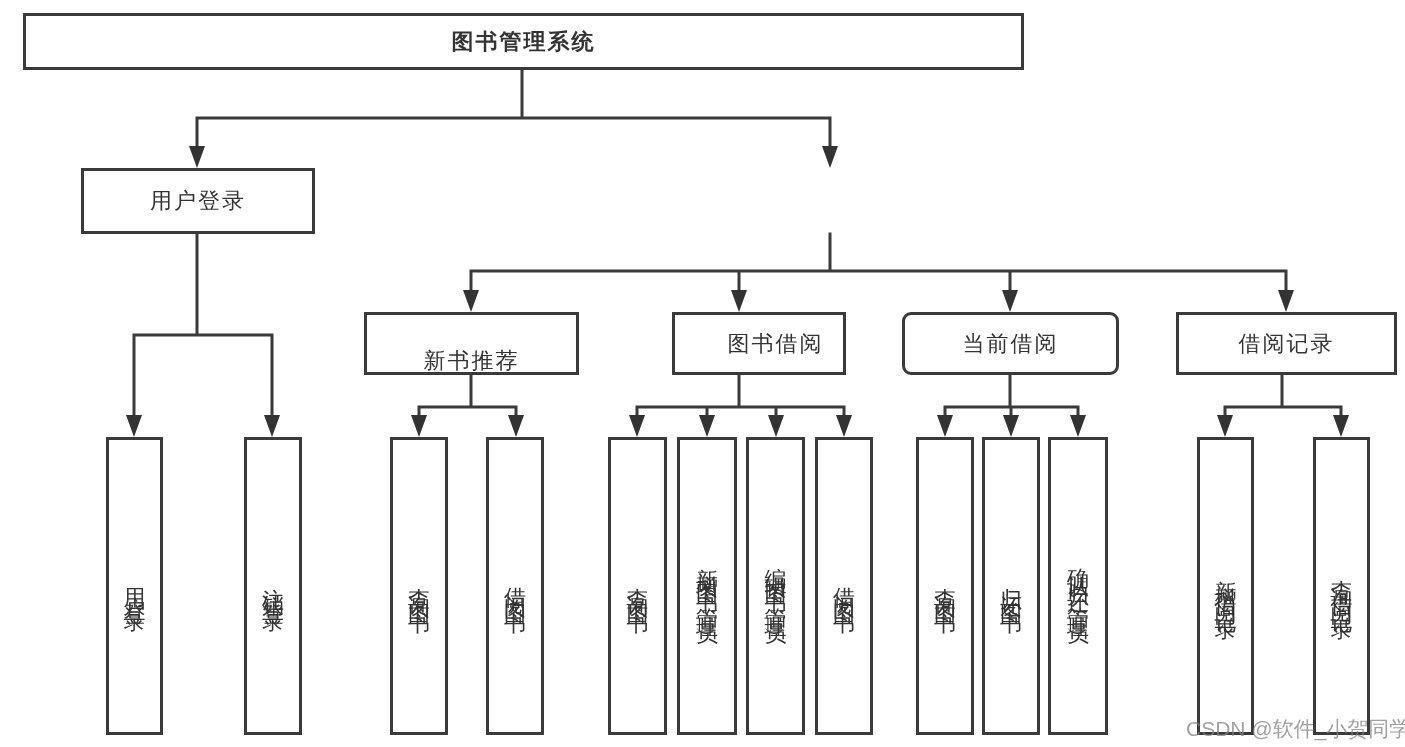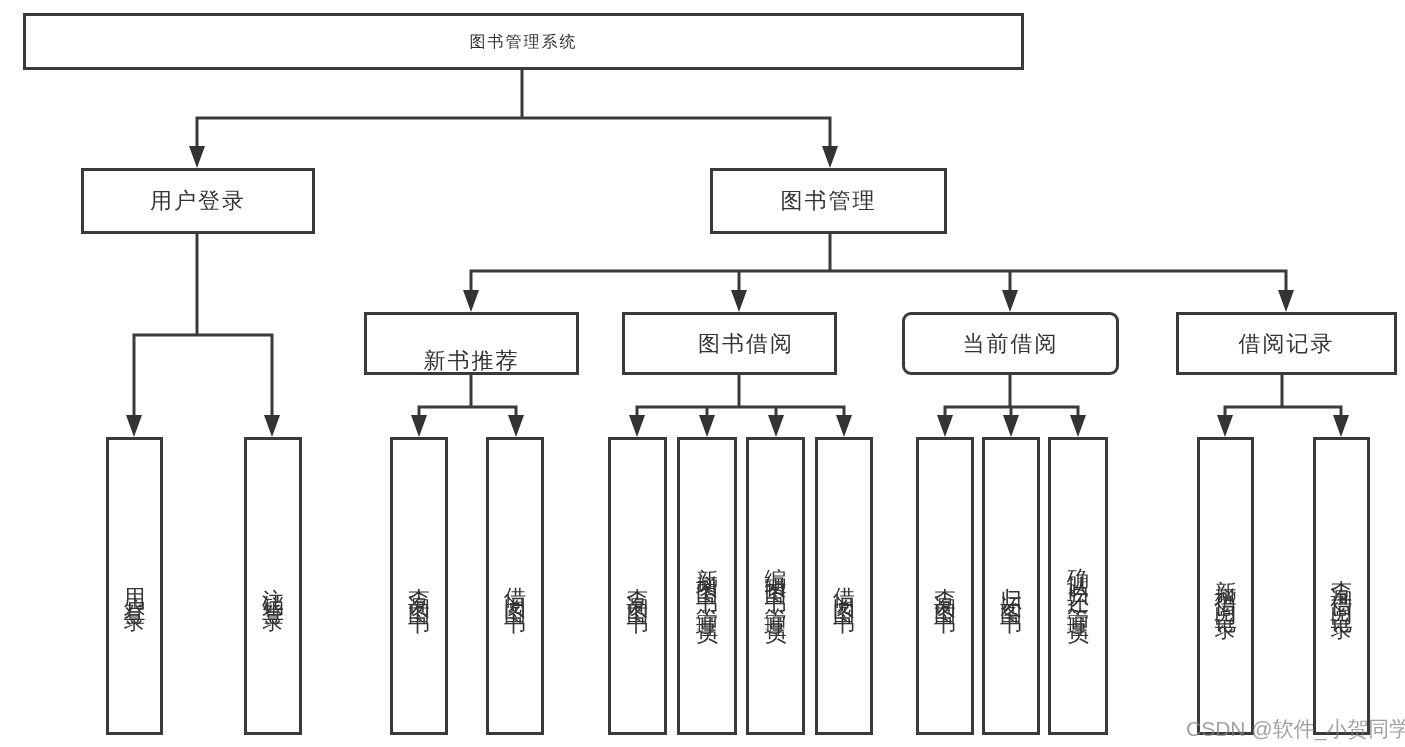--- a/index.html
+++ b/index.html
@@ -28,21 +28,21 @@
     align-items: center;
     justify-content: center;
     color: #333333;
   }
   .node .lbl-h {
     font-size: 22px;
     letter-spacing: 2px;
     white-space: nowrap;
     line-height: 1;
   }
-  .node.title .lbl-h { font-size: 16px; }
+  .node.title .lbl-h { font-size: 22px; font-weight: bold; }
   .node .lbl-v {
     writing-mode: vertical-rl;
     text-orientation: mixed;
     font-size: 22px;
     letter-spacing: 8px;
     line-height: 1.1;
     white-space: nowrap;
   }
   .leaf { top: 437px; height: 298px; }
   .lvl2 { top: 168px; height: 66px; }
@@ -80,28 +80,25 @@
              M1217 415h16l-8 22z M1333 415h16l-8 22z"></path>
   </svg>
 
   <div class="node title" style="left:23px; top:13px; width:1001px; height:57px;">
     <span class="lbl-h">图书管理系统</span>
   </div>
 
   <div class="node lvl2" style="left:81px; width:234px;">
     <span class="lbl-h">用户登录</span>
   </div>
-  <div class="node lvl2" style="left:710px; width:237px;">
-    <span class="lbl-h">图书管理</span>
-  </div>
 
   <div class="node lvl3" style="left:364px; width:215px;align-items:flex-end;">
     <span class="lbl-h">新书推荐</span>
   </div>
-  <div class="node lvl3" style="left:622px; width:215px;padding-left:33px;">
+  <div class="node lvl3" style="left:672px; width:174px;padding-left:33px;">
     <span class="lbl-h">图书借阅</span>
   </div>
   <div class="node lvl3" style="left:902px; width:217px;border-radius:9px;">
     <span class="lbl-h">当前借阅</span>
   </div>
   <div class="node lvl3" style="left:1176px; width:221px;">
     <span class="lbl-h">借阅记录</span>
   </div>
 
   <div class="node leaf" style="left:106px; width:57px;">

